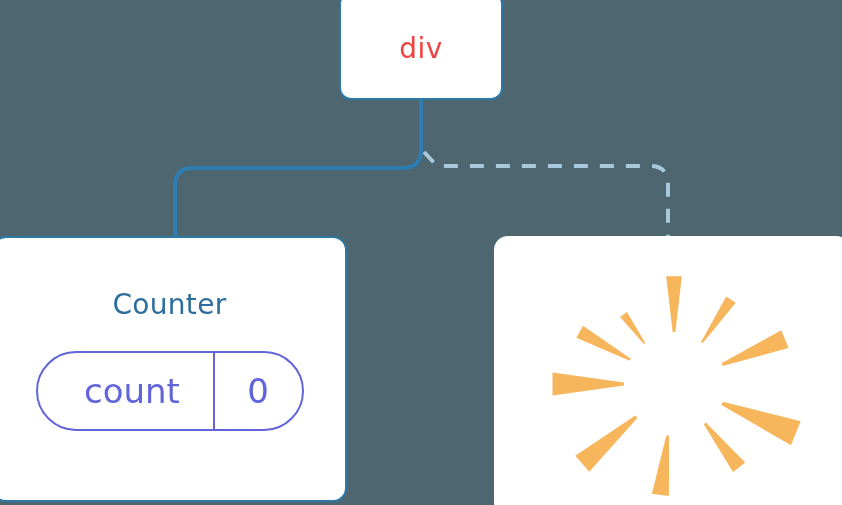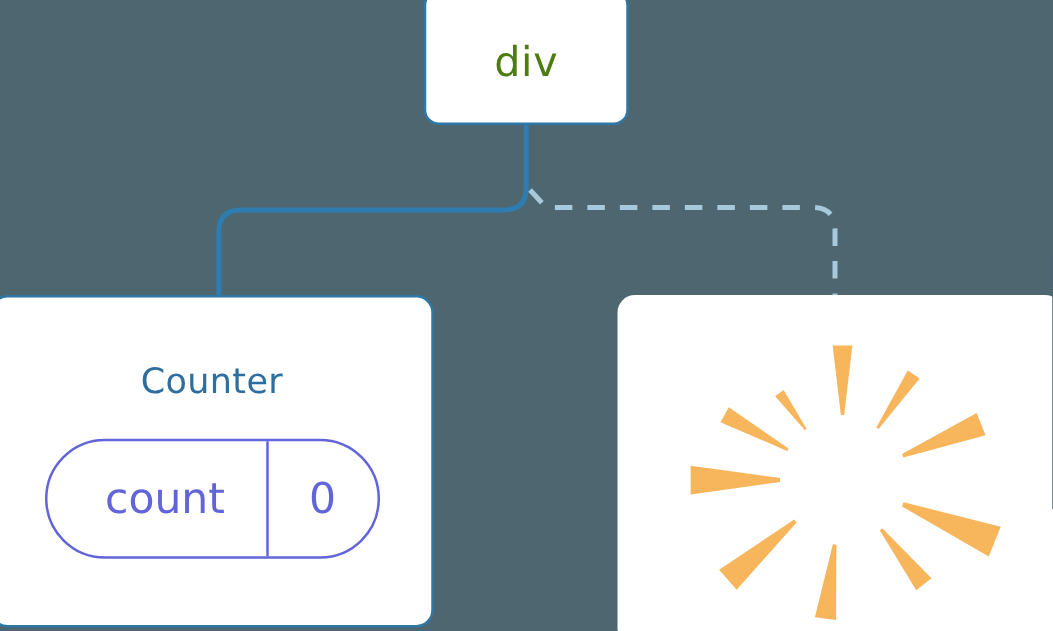--- a/index.html
+++ b/index.html
@@ -47,22 +47,22 @@
     left: 339px;
     top: -8px;
     width: 164px;
     height: 108px;
     border-radius: 12px;
     display: flex;
     align-items: center;
     justify-content: center;
   }
   #node-div .node-title {
-    font-size: 33px;
-    color: #4d7c0f;
+    font-size: 28px;
+    color: #ef4444;
     letter-spacing: 0.5px;
     line-height: 1;
     padding-top: 6px;
   }
 
   #node-counter {
     left: -8px;
     top: 236px;
     width: 355px;
     height: 266px;
@@ -75,21 +75,21 @@
     font-size: 28px;
     color: #2d6e9e;
     letter-spacing: 0.3px;
     margin-top: 50px;
   }
 
   
   .pill {
     margin-top: 30px;
     width: 268px;
-    height: 96px;
+    height: 80px;
     border: 2px solid #6265d9;
     border-radius: 50px;
     box-sizing: border-box;
     display: flex;
     align-items: stretch;
   }
   .pill-key,
   .pill-val {
     display: flex;
     align-items: center;

